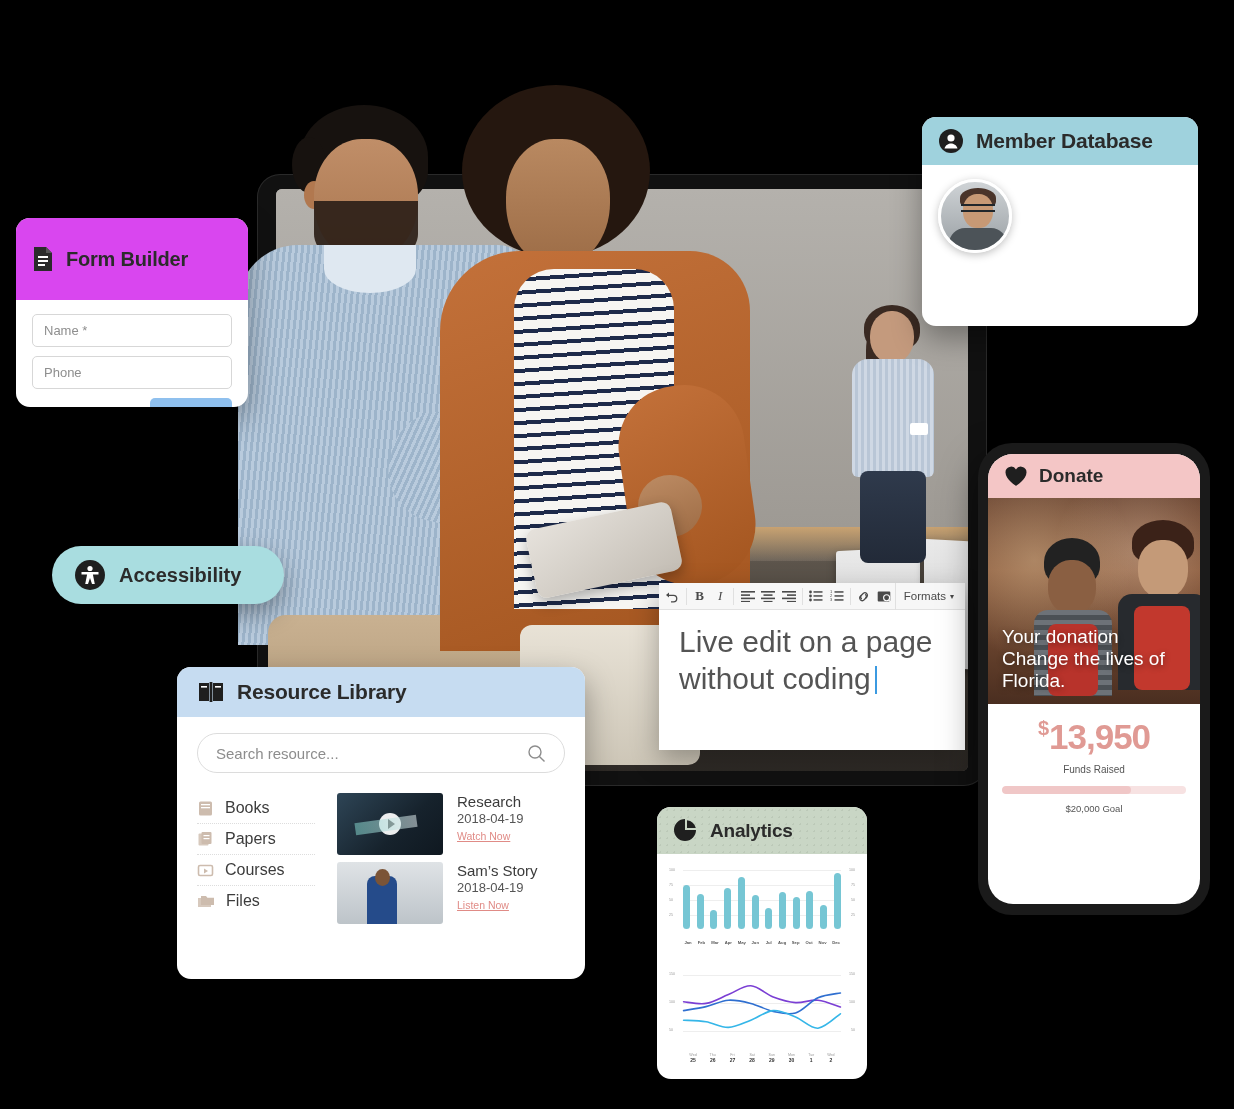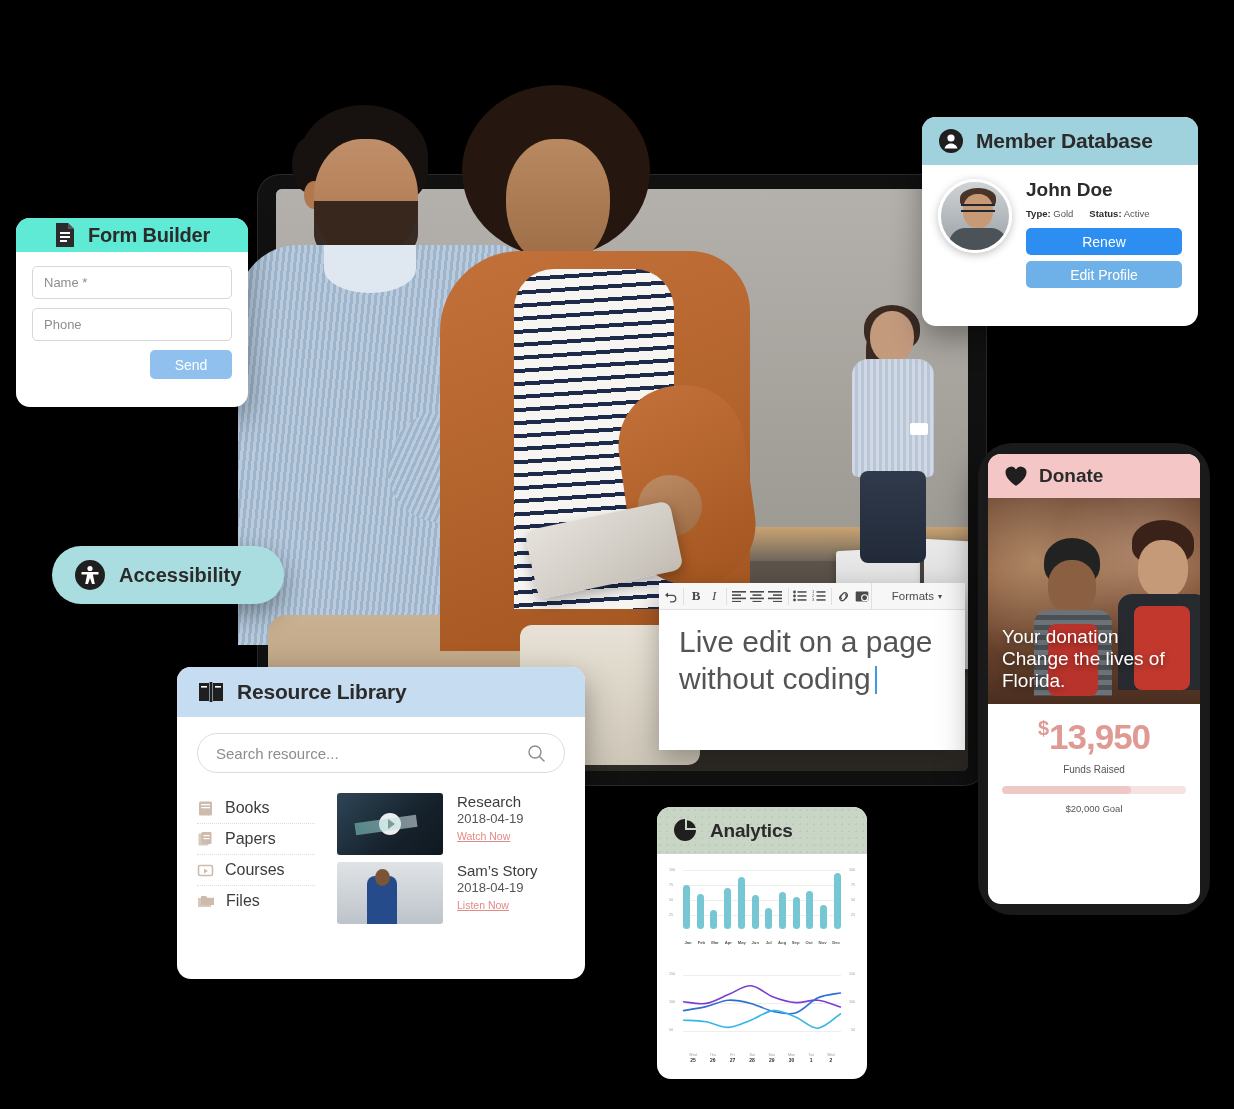--- a/index.html
+++ b/index.html
@@ -105,21 +105,21 @@
 
   
   .card{position:absolute;border-radius:14px;background:#fff;overflow:hidden;
         box-shadow:0 12px 30px rgba(0,0,0,.35);}
   .card-head{display:flex;align-items:center;gap:12px;padding:14px 18px;}
   .card-head .ttl{font-size:21px;font-weight:700;color:#2b2b2b;letter-spacing:-.2px;}
   .ico{display:inline-flex;align-items:center;justify-content:center;}
 
   
   #form-builder{left:16px;top:218px;width:232px;height:189px;}
-  #form-builder .card-head{background:#5eead4;padding:4px 16px;justify-content:center;}
+  #form-builder .card-head{background:#d946ef;padding:28px 16px;}
   #form-builder .card-head .ttl{font-size:20px;}
   .fb-body{padding:14px 16px 16px;}
   .fb-input{width:100%;height:33px;border:1px solid #d7d7d7;border-radius:5px;
      padding:0 11px;font-size:13px;color:#8e8e8e;display:flex;align-items:center;margin-bottom:9px;
      background:#fff;}
   .fb-send{margin-left:auto;width:82px;height:29px;background:#8fc0ee;color:#fff;border-radius:5px;
      display:flex;align-items:center;justify-content:center;font-size:14px;}
   .fb-row{display:flex;margin-top:5px;}
 
   
@@ -179,21 +179,21 @@
   .rl-meta .d{font-size:13px;color:#555;margin-top:1px;}
   .rl-meta .lnk{font-size:10.5px;color:#e08b86;text-decoration:underline;margin-top:0;display:inline-block;}
 
   
   #editor{position:absolute;left:659px;top:583px;width:306px;height:167px;background:#fff;
      box-shadow:0 10px 26px rgba(0,0,0,.3);}
   .ed-toolbar{height:27px;background:#f7f7f7;border-bottom:1px solid #e2e2e2;display:flex;align-items:center;
      padding:0 3px;gap:0;}
   .ed-btn{width:24px;height:25px;display:flex;align-items:center;justify-content:center;color:#4a4a4a;font-size:13px;}
   .ed-sep{width:1px;height:17px;background:#e0e0e0;margin:0 3px;}
-  .ed-formats{margin-left:auto;font-size:11.5px;color:#4a4a4a;padding:0 20px;display:flex;align-items:center;gap:4px;
+  .ed-formats{margin-left:auto;font-size:11.5px;color:#4a4a4a;padding:0 8px;display:flex;align-items:center;gap:4px;
      border-left:1px solid #e0e0e0;height:27px;}
   .ed-body{padding:14px 20px;font-size:30px;line-height:1.22;color:#545454;font-weight:400;}
   .caret{display:inline-block;width:2px;height:28px;background:#3b9ae1;vertical-align:-5px;margin-left:4px;}
 
   
   #analytics{left:657px;top:807px;width:210px;height:272px;}
   #analytics .card-head{background:#c9d6c5;padding:11px 16px;
      background-image:radial-gradient(#bcc9b8 1px, transparent 1px);background-size:7px 7px;}
   #analytics .card-head .ttl{font-size:19px;}
   .an-body{padding:10px 8px 8px;}
@@ -207,21 +207,21 @@
   .ylab{position:absolute;font-size:3.6px;color:#9a9a9a;}
   .an-line{position:relative;height:92px;margin:26px 4px 0;}
   .lx{position:absolute;left:16px;right:16px;bottom:0;display:flex;justify-content:space-between;}
   .lx div{text-align:center;width:16px;}
   .lx .dow{font-size:3.6px;color:#9a9a9a;display:block;}
   .lx .dnum{font-size:5px;color:#333;font-weight:700;display:block;}
 
   
   #donate-phone{position:absolute;left:978px;top:443px;width:232px;height:472px;
      background:#1a1a1a;border-radius:34px;padding:11px 10px;box-shadow:0 16px 36px rgba(0,0,0,.5);}
-  .phone-screen{width:100%;height:100%;background:#fff;border-radius:13px;overflow:hidden;position:relative;}
+  .phone-screen{width:100%;height:100%;background:#fff;border-radius:25px;overflow:hidden;position:relative;}
   .dn-head{background:#f4c6c6;display:flex;align-items:center;gap:11px;padding:11px 16px;}
   .dn-head .ttl{font-size:19px;font-weight:700;color:#2b2b2b;}
   .dn-hero{height:206px;position:relative;overflow:hidden;
      background:linear-gradient(180deg,#6d4733 0%,#8a5a3c 35%,#4a2e20 100%);}
   .dn-hero .blur{position:absolute;inset:0;
      background:radial-gradient(circle at 22% 30%, rgba(220,190,150,.45), transparent 45%),
                 radial-gradient(circle at 72% 26%, rgba(250,225,200,.35), transparent 40%);}
   .vol{position:absolute;border-radius:50%;}
   .v1{left:46px;top:40px;width:78px;height:150px;}
   .v1 .h{position:absolute;left:10px;top:0;width:56px;height:48px;border-radius:50% 50% 40% 40%;background:#222;}
@@ -334,35 +334,20 @@
       </span>
       <span class="ttl">Member Database</span>
     </div>
     <div class="md-body">
       <div class="avatar">
         <div class="a-hair"></div>
           <div class="a-head"></div>
         <div class="a-glass"></div>
           <div class="a-body"></div>
       </div>
-      <div style="flex:1;">
-        <div class="md-name">John Doe</div>
-        <div class="md-meta">
-          <span>
-            <b>Type:</b>
-            <span>Gold</span>
-          </span>
-          <span>
-            <b>Status:</b>
-            <span>Active</span>
-          </span>
-        </div>
-        <div class="md-btn primary">Renew</div>
-        <div class="md-btn secondary">Edit Profile</div>
-      </div>
     </div>
   </div>
 
   <div id="accessibility">
     <span class="ico">
       <svg width="32" height="32" viewBox="0 0 32 32" aria-hidden="true">
         <circle cx="16" cy="16" r="15" fill="#1f1f1f"></circle>
         <circle cx="16" cy="9.5" r="2.6" fill="#fff"></circle>
         <path d="M7.5 13h17v2.6h-5.6l1.9 9.4h-2.8L16 19l-2 6h-2.8l1.9-9.4H7.5z" fill="#fff"></path>
       </svg>

